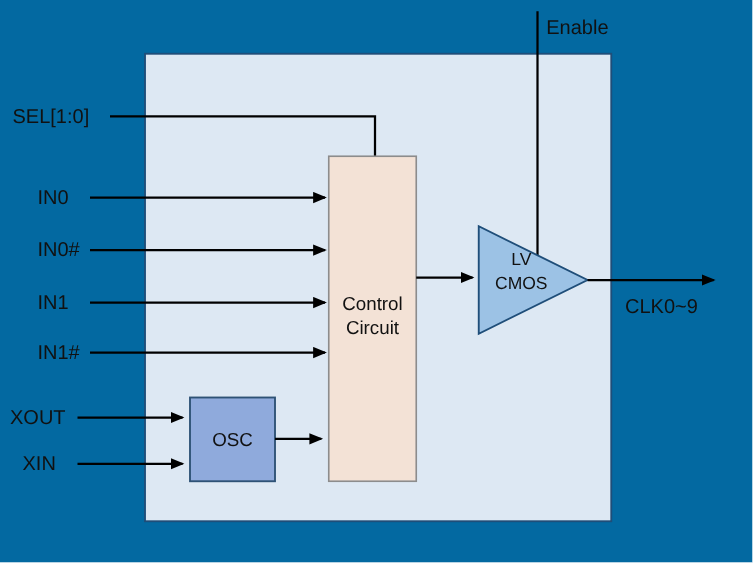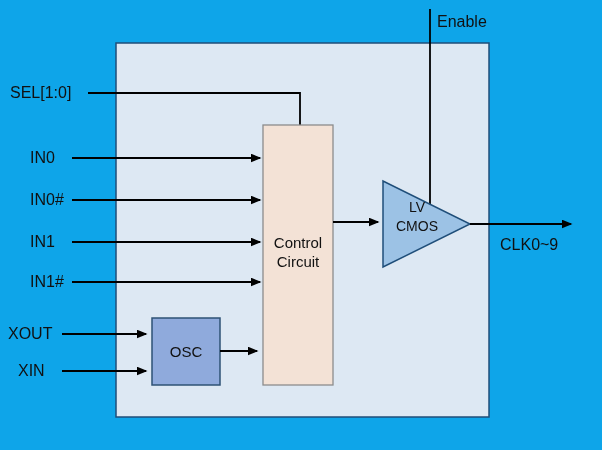--- a/index.html
+++ b/index.html
@@ -4,21 +4,21 @@
 <style>
   html, body {
     margin: 0;
     padding: 0;
     background: #ffffff;
   }
   .canvas {
     position: relative;
     width: 602px;
     height: 450px;
-    background: #0ea5e9;
+    background: #0369a1;
     font-family: "Liberation Sans", sans-serif;
   }
   svg text {
     font-family: "Liberation Sans", sans-serif;
     fill: #111111;
   }
   .pin-label   { font-size: 16px; }
   .box-label   { font-size: 15px; }
   .buf-label   { font-size: 14px; }
 </style>

